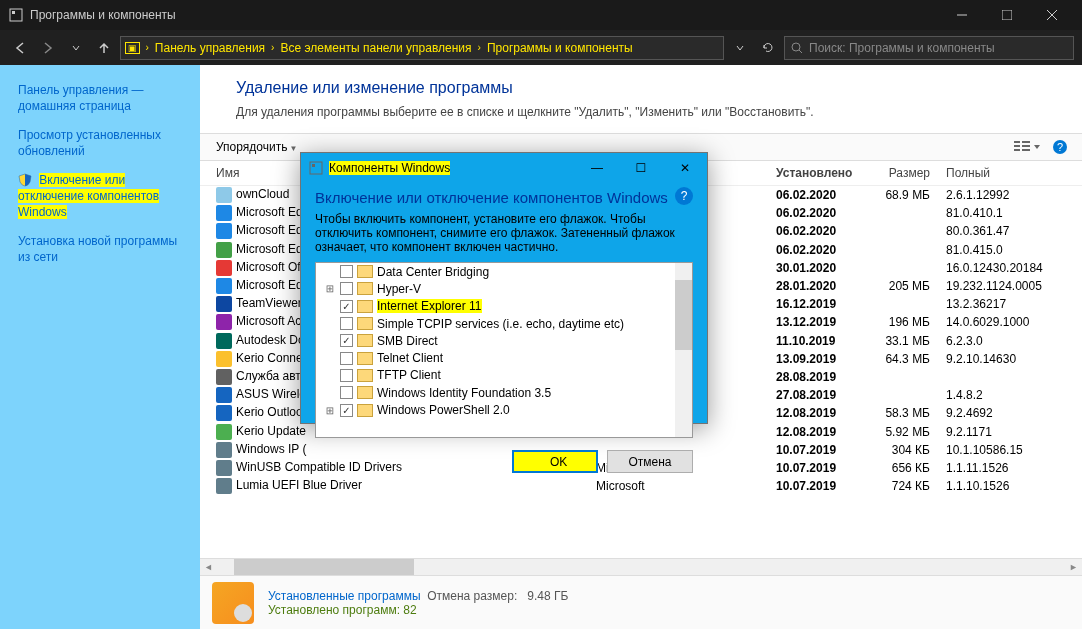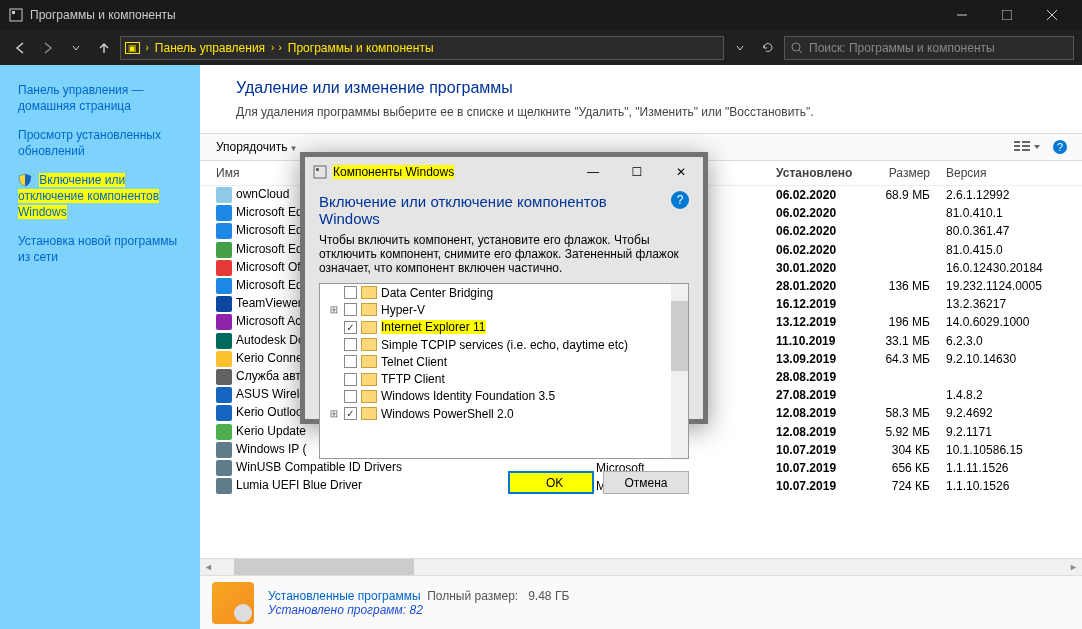--- a/index.html
+++ b/index.html
@@ -50,30 +50,30 @@
 .row { display: flex; padding: 0 0 0 8px; height: 18.2px; align-items: center; }
 .row .cell { padding: 0 8px; white-space: nowrap; overflow: hidden; }
 .row .appicon { width: 16px; height: 16px; margin-right: 4px; display: inline-block; vertical-align: middle; background: #6aa8e8; border-radius: 2px; }
 
 
 .statusbar { position: absolute; left: 200px; right: 0; bottom: 0; height: 54px; border-top: 1px solid #ddd; background: #fafafa; display: flex; align-items: center; padding: 6px 12px; }
 .statusbar .sicon { width: 42px; height: 42px; background: linear-gradient(135deg,#f5a623,#f78e1e); border-radius: 4px; margin-right: 14px; position: relative; }
 .statusbar .sicon::after { content:''; position:absolute; bottom:2px; right:2px; width:18px; height:18px; background:#ddd; border-radius:50%; }
 .statusbar .stext .line1 { color: #555; }
 .statusbar .stext .line1 b { color: #0066cc; font-weight: normal; }
-.statusbar .stext .line2 { color: #1d4ed8; font-style: italic; }
+.statusbar .stext .line2 { color: #4d7c0f; }
 
 
 .hscroll { position: absolute; left: 200px; right: 0; bottom: 54px; height: 17px; background: #f0f0f0; border-top: 1px solid #ddd; display: flex; }
 .hscroll .thumb { width: 180px; height: 100%; background: #ccc; margin-left: 17px; }
 .hscroll .arr { width: 17px; height: 100%; background: #f0f0f0; display: flex; align-items: center; justify-content: center; color: #888; font-size: 9px; }
 .hscroll .track { flex:1; }
 
 
-.dialog { position: absolute; left: 300px; top: 152px; width: 408px; height: 272px; background: #e5e5e5; border: 5px solid #737373; box-shadow: 0 5px 25px rgba(0,0,0,0.4); z-index: 10; }
+.dialog { position: absolute; left: 300px; top: 152px; width: 408px; height: 272px; background: #0ea5e9; border: 1px solid #737373; box-shadow: 0 5px 25px rgba(0,0,0,0.4); z-index: 10; }
 .dialog .dtitle { height: 30px; display: flex; align-items: center; padding: 0 0 0 8px; }
 .dialog .dtitle .dicon { margin-right: 6px; }
 .dialog .dtitle .dtxt { background: #ffff00; font-size: 12px; }
 .dialog .dtitle .dspacer { flex: 1; }
 .dialog .dtitle .dbtn { width: 44px; height: 30px; display: flex; align-items: center; justify-content: center; font-size: 12px; }
 .dialog .dbody { padding: 6px 14px 10px 14px; }
 .dialog h2 { color: #003399; font-weight: normal; font-size: 15px; margin-bottom: 6px; }
 .dialog .dhelp { float: right; width: 18px; height: 18px; border-radius: 50%; background: #0078d4; color: #fff; display: flex; align-items: center; justify-content: center; font-size: 12px; margin-top: -2px; }
 .dialog .ddesc { font-size: 12px; margin-bottom: 8px; clear: both; }
 .dialog .tree { border: 1px solid #999; height: 176px; overflow: hidden; position: relative; background: #fff; }
@@ -140,20 +140,21 @@
   <div class="navbtn">
       <svg width="14" height="14">
         <path d="M7 12 L7 3 M3 7 L7 3 L11 7" fill="none" stroke="#ccc" stroke-width="1.5"></path>
       </svg>
     </div>
   <div class="path">
     <span class="picon">▣</span>
     <span class="chev">›</span>
     <span class="seg">Панель управления</span>
     <span class="chev">›</span>
+    <span class="seg">Все элементы панели управления</span>
     <span class="chev">›</span>
     <span class="seg">Программы и компоненты</span>
   </div>
   <div class="navbtn">
       <svg width="10" height="10">
         <path d="M2 3 L5 7 L8 3" fill="none" stroke="#ccc"></path>
       </svg>
     </div>
   <div class="navbtn">
       <svg width="14" height="14">
@@ -208,21 +209,21 @@
             <circle cx="8" cy="8" r="7" fill="#0078d4"></circle>
             <text x="8" y="12" text-anchor="middle" fill="#fff" font-size="11">?</text>
           </svg>
         </div>
     </div>
     <div class="listhead">
       <div class="col col-name">Имя</div>
       <div class="col col-pub"></div>
       <div class="col col-date">Установлено</div>
       <div class="col col-size">Размер</div>
-      <div class="col col-ver">Версия</div>
+      <div class="col col-ver">Полный</div>
     </div>
     <div class="listbody" id="listbody">
         <div class="row">
           <div class="cell col-name"><span class="appicon" style="background:#8ec9e8"></span><span>ownCloud</span></div>
           <div class="cell col-pub"></div>
           <div class="cell col-date">06.02.2020</div>
           <div class="cell col-size">68.9 МБ</div>
           <div class="cell col-ver">2.6.1.12992</div>
         </div>
         <div class="row">
@@ -250,21 +251,21 @@
           <div class="cell col-name"><span class="appicon" style="background:#e53935"></span><span>Microsoft Of</span></div>
           <div class="cell col-pub"></div>
           <div class="cell col-date">30.01.2020</div>
           <div class="cell col-size"></div>
           <div class="cell col-ver">16.0.12430.20184</div>
         </div>
         <div class="row">
           <div class="cell col-name"><span class="appicon" style="background:#1e88e5"></span><span>Microsoft Ed</span></div>
           <div class="cell col-pub"></div>
           <div class="cell col-date">28.01.2020</div>
-          <div class="cell col-size">136 МБ</div>
+          <div class="cell col-size">205 МБ</div>
           <div class="cell col-ver">19.232.1124.0005</div>
         </div>
         <div class="row">
           <div class="cell col-name"><span class="appicon" style="background:#0d47a1"></span><span>TeamViewer</span></div>
           <div class="cell col-pub"></div>
           <div class="cell col-date">16.12.2019</div>
           <div class="cell col-size"></div>
           <div class="cell col-ver">13.2.36217</div>
         </div>
         <div class="row">
@@ -346,21 +347,21 @@
   <div class="thumb"></div>
   <div class="track"></div>
   <div class="arr">►</div>
 </div>
 
 <div class="statusbar">
   <div class="sicon"></div>
   <div class="stext">
     <div class="line1">
       <b>Установленные программы</b>&nbsp;
-      <span>Полный размер:</span>&nbsp;&nbsp;
+      <span>Отмена размер:</span>&nbsp;&nbsp;
       <span>9.48 ГБ</span>
     </div>
     <div class="line2">Установлено программ: 82</div>
   </div>
 </div>
 
 <div class="dialog">
   <div class="dtitle">
     <span class="dicon">
         <svg width="14" height="14">
@@ -401,20 +402,26 @@
           <span class="tlabel hi">Internet Explorer 11</span>
         </div>
         <div class="trow">
           <span class="expander"></span>
           <span class="chk "></span>
           <span class="fld"></span>
           <span class="tlabel ">Simple TCPIP services (i.e. echo, daytime etc)</span>
         </div>
         <div class="trow">
           <span class="expander"></span>
+          <span class="chk on"></span>
+          <span class="fld"></span>
+          <span class="tlabel ">SMB Direct</span>
+        </div>
+        <div class="trow">
+          <span class="expander"></span>
           <span class="chk "></span>
           <span class="fld"></span>
           <span class="tlabel ">Telnet Client</span>
         </div>
         <div class="trow">
           <span class="expander"></span>
           <span class="chk "></span>
           <span class="fld"></span>
           <span class="tlabel ">TFTP Client</span>
         </div>

